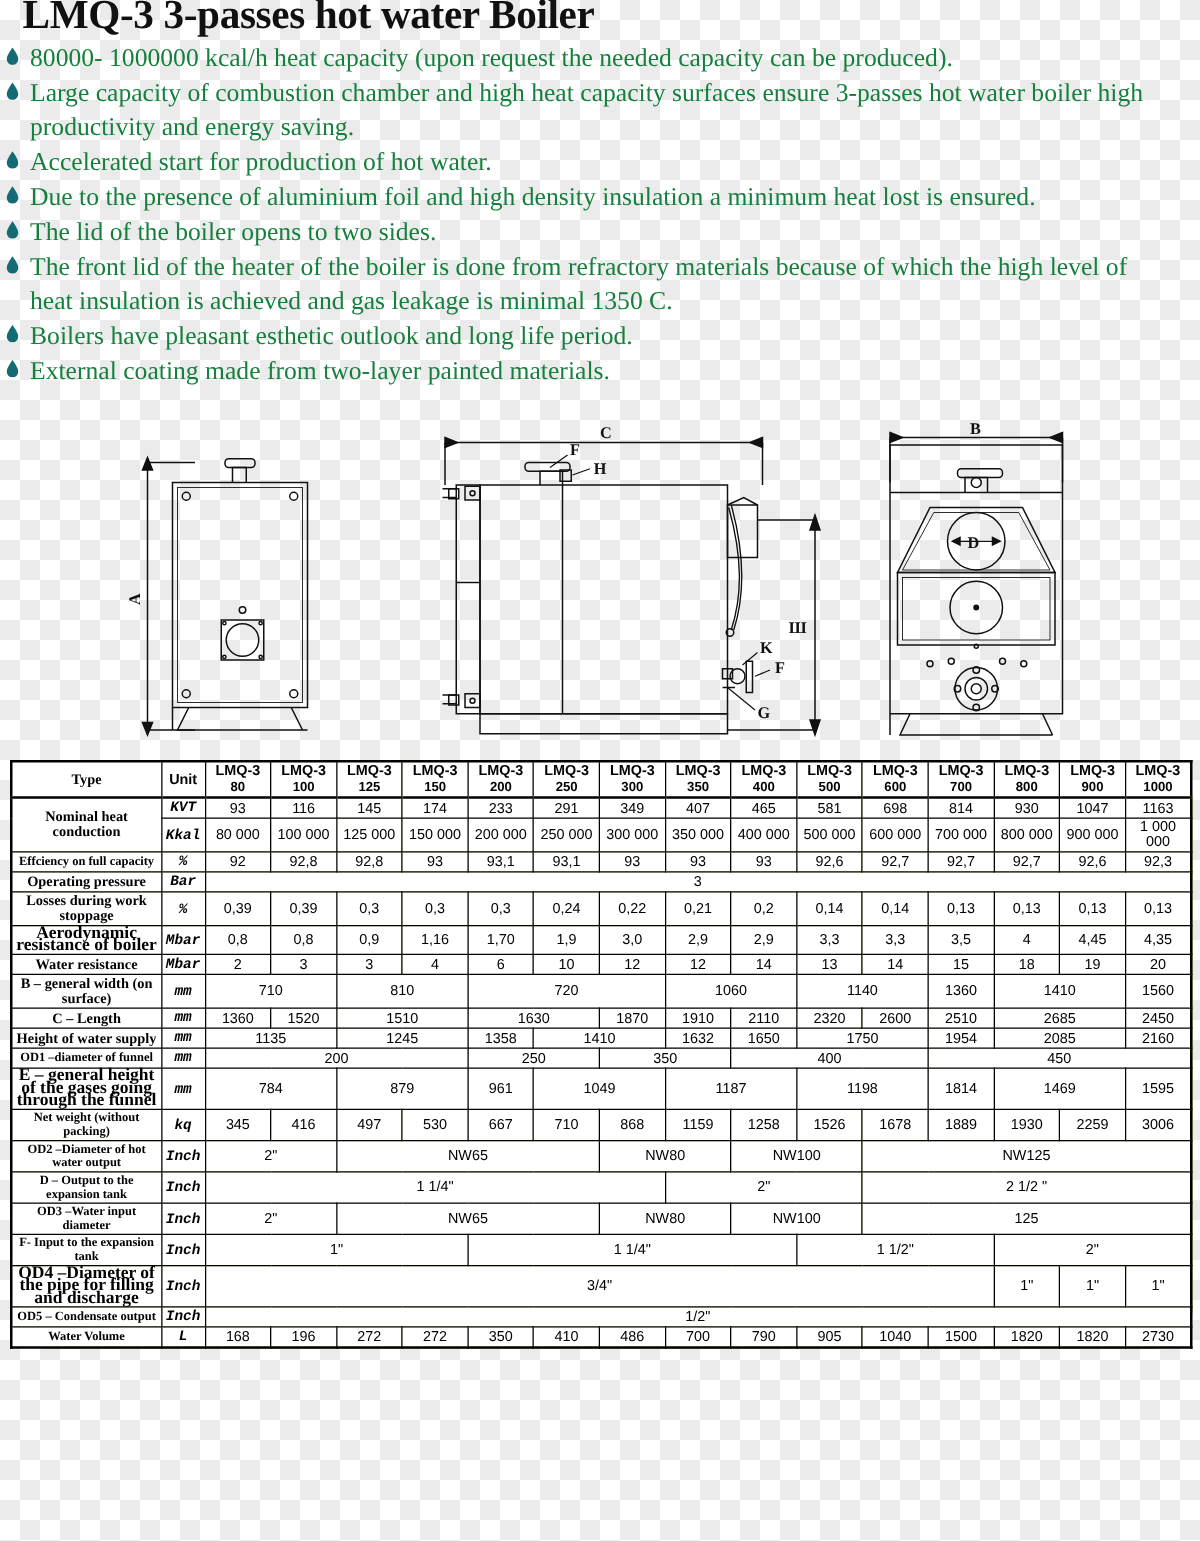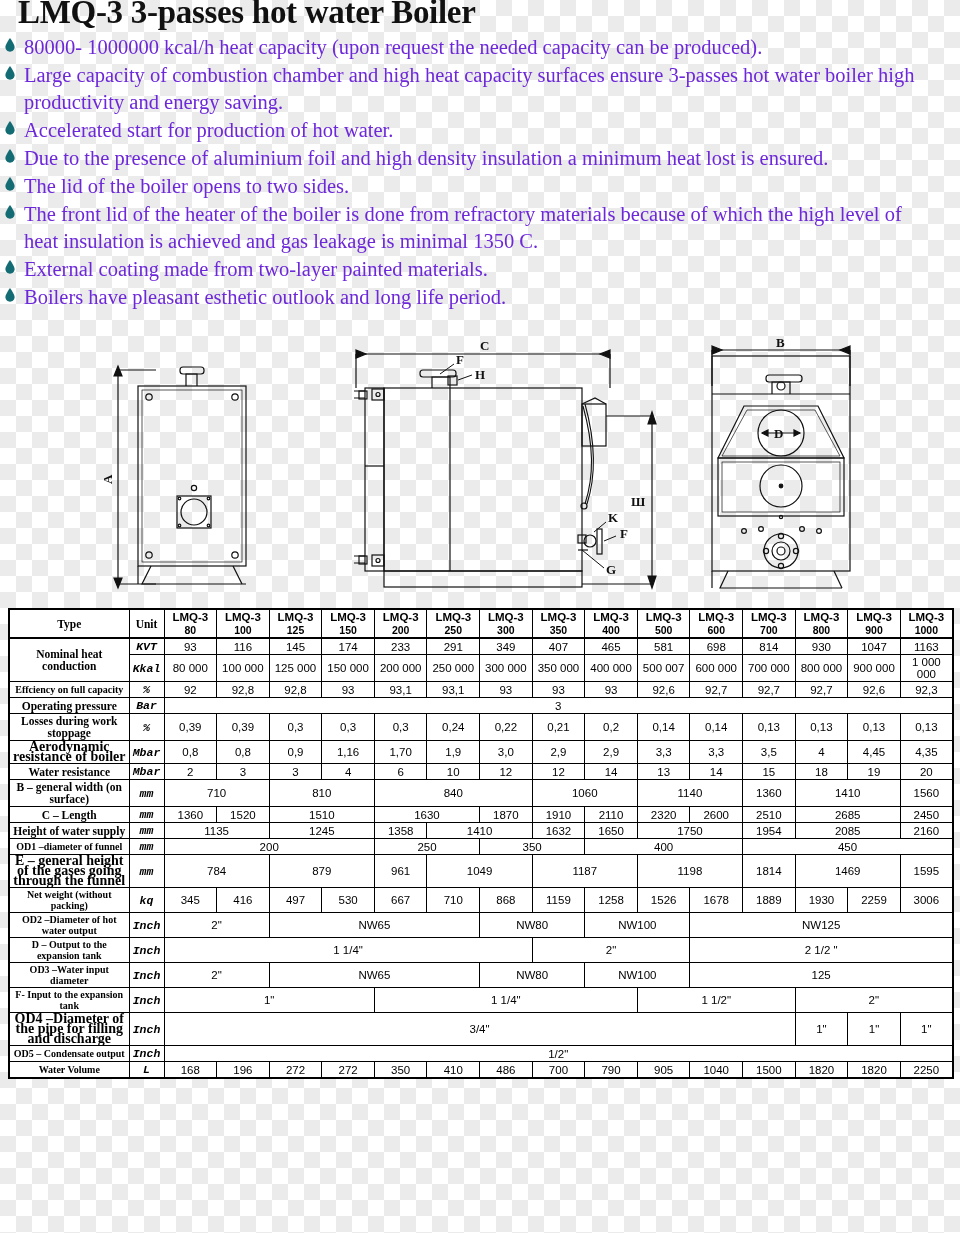--- a/index.html
+++ b/index.html
@@ -19,21 +19,21 @@
     position:absolute;left:18px;top:-6px;
     font-family:"Liberation Serif", serif;
     font-weight:bold;font-size:33px;color:#111;
     letter-spacing:-0.3px;white-space:nowrap;
   }
 
   
   .bullets{position:absolute;left:0;top:34px;width:940px;}
   .bullet{
     position:relative;padding-left:24px;margin:0 0 1px 0;
-    font-size:20.5px;line-height:27px;color:#6d28d9;
+    font-size:20.5px;line-height:27px;color:#15803d;
   }
   .bullet .drop{
     position:absolute;left:5px;top:4px;width:11px;height:15px;
     color:#136b73;font-size:17px;line-height:15px;
   }
   .drop svg{display:block;}
 
   
   .drawings{position:absolute;left:0;top:336px;width:960px;height:262px;}
   .dwg{position:absolute;top:0;}
@@ -73,21 +73,21 @@
     font-style:italic;font-weight:bold;font-size:11.5px;
     border-right:2px solid #000;
   }
   th.type-head{
     font-family:"Liberation Serif", serif;
     font-weight:bold;font-size:17px;
     border-right:2px solid #000;
     padding:6px 2px;
   }
   th.unit-head{
-    font-family:Liberation Serif, serif;
+    font-family:Liberation Sans, sans-serif;
     font-weight:bold;font-size:14px;
     border-right:2px solid #000;
   }
   th.model{
     font-family:"Liberation Sans", sans-serif;
     font-weight:bold;font-size:11.5px;line-height:12.5px;
     padding:3px 0;
   }
   th.model .mn{display:block;font-size:10.5px;}
   tr.headrow th{border-bottom:2px solid #000;}
@@ -126,26 +126,26 @@
       </span><span>The lid of the boiler opens to two sides.</span></p>
     <p class="bullet"><span class="drop">
         <svg width="10" height="14" viewBox="0 0 10 14">
           <path d="M5 0 C5 0 9.6 6.2 9.6 9.1 C9.6 11.8 7.5 13.8 5 13.8 C2.5 13.8 0.4 11.8 0.4 9.1 C0.4 6.2 5 0 5 0 Z" fill="#136b73"></path>
         </svg>
       </span><span>The front lid of the heater of the boiler is done from refractory materials because of which the high level of heat insulation is achieved and gas leakage is minimal 1350 C.</span></p>
     <p class="bullet"><span class="drop">
         <svg width="10" height="14" viewBox="0 0 10 14">
           <path d="M5 0 C5 0 9.6 6.2 9.6 9.1 C9.6 11.8 7.5 13.8 5 13.8 C2.5 13.8 0.4 11.8 0.4 9.1 C0.4 6.2 5 0 5 0 Z" fill="#136b73"></path>
         </svg>
+      </span><span>Boilers have pleasant esthetic outlook and long life period.</span></p>
+    <p class="bullet"><span class="drop">
+        <svg width="10" height="14" viewBox="0 0 10 14">
+          <path d="M5 0 C5 0 9.6 6.2 9.6 9.1 C9.6 11.8 7.5 13.8 5 13.8 C2.5 13.8 0.4 11.8 0.4 9.1 C0.4 6.2 5 0 5 0 Z" fill="#136b73"></path>
+        </svg>
       </span><span>External coating made from two-layer painted materials.</span></p>
-    <p class="bullet"><span class="drop">
-        <svg width="10" height="14" viewBox="0 0 10 14">
-          <path d="M5 0 C5 0 9.6 6.2 9.6 9.1 C9.6 11.8 7.5 13.8 5 13.8 C2.5 13.8 0.4 11.8 0.4 9.1 C0.4 6.2 5 0 5 0 Z" fill="#136b73"></path>
-        </svg>
-      </span><span>Boilers have pleasant esthetic outlook and long life period.</span></p>
   </div>
 
 <div class="drawings">
 
   <div class="dwg" id="dwg-left">
   <svg width="230" height="256" viewBox="0 0 230 256">
     <g fill="none" stroke="#111" stroke-width="1.2">
 
       <path d="M22 34 L22 248"></path>
       <path d="M22 34 L60 34"></path>
@@ -356,21 +356,21 @@
           <td class="unit">Kkal</td>
           <td class="valnum">80 000</td>
           <td class="valnum">100 000</td>
           <td class="valnum">125 000</td>
           <td class="valnum">150 000</td>
           <td class="valnum">200 000</td>
           <td class="valnum">250 000</td>
           <td class="valnum">300 000</td>
           <td class="valnum">350 000</td>
           <td class="valnum">400 000</td>
-          <td class="valnum">500 007</td>
+          <td class="valnum">500 000</td>
           <td class="valnum">600 000</td>
           <td class="valnum">700 000</td>
           <td class="valnum">800 000</td>
           <td class="valnum">900 000</td>
           <td class="valnum">1 000 000</td>
         </tr>
         <tr>
           <td class="rowlabel small">Effciency on full capacity</td>
           <td class="unit">%</td>
           <td class="valnum">92</td>
@@ -449,21 +449,21 @@
           <td class="valnum">15</td>
           <td class="valnum">18</td>
           <td class="valnum">19</td>
           <td class="valnum">20</td>
         </tr>
         <tr>
           <td class="rowlabel">B – general width (on surface)</td>
           <td class="unit">mm</td>
           <td class="valnum" colspan="2">710</td>
           <td class="valnum" colspan="2">810</td>
-          <td class="valnum" colspan="3">840</td>
+          <td class="valnum" colspan="3">720</td>
           <td class="valnum" colspan="2">1060</td>
           <td class="valnum" colspan="2">1140</td>
           <td class="valnum">1360</td>
           <td class="valnum" colspan="2">1410</td>
           <td class="valnum">1560</td>
         </tr>
         <tr>
           <td class="rowlabel">C – Length</td>
           <td class="unit">mm</td>
           <td class="valnum">1360</td>
@@ -590,17 +590,17 @@
           <td class="valnum">350</td>
           <td class="valnum">410</td>
           <td class="valnum">486</td>
           <td class="valnum">700</td>
           <td class="valnum">790</td>
           <td class="valnum">905</td>
           <td class="valnum">1040</td>
           <td class="valnum">1500</td>
           <td class="valnum">1820</td>
           <td class="valnum">1820</td>
-          <td class="valnum">2250</td>
+          <td class="valnum">2730</td>
         </tr>
       </tbody>
   </table>
 </div>
 
 </body></html>

